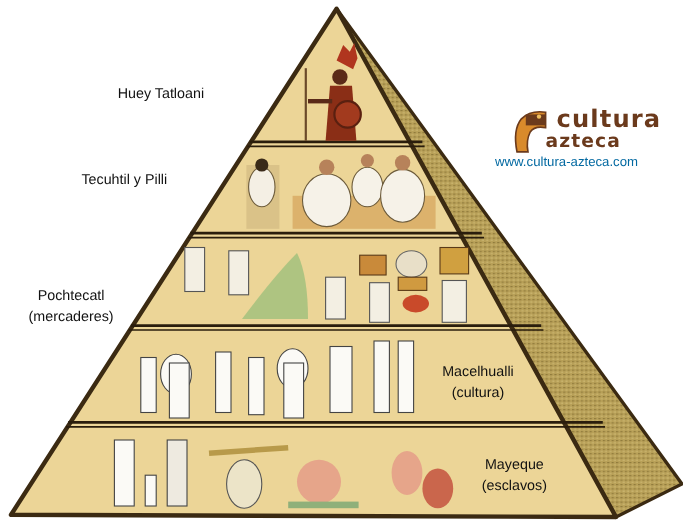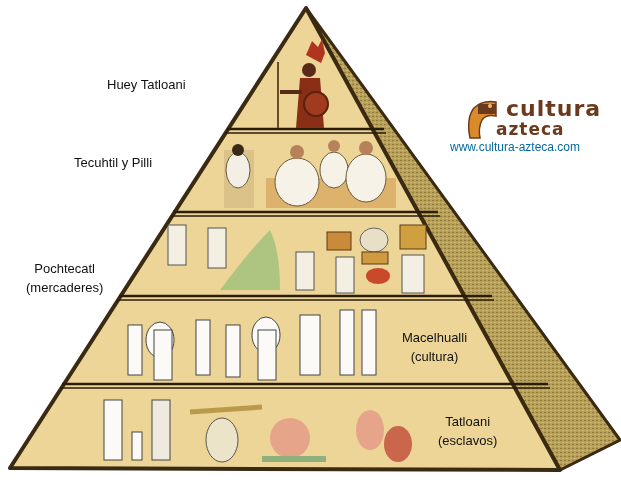--- a/index.html
+++ b/index.html
@@ -111,21 +111,21 @@
   <div>Pochtecatl</div>
   <div>(mercaderes)</div>
 </div>
 
 <div class="lbl" style="left:402px; top:328px;">
   <div>Macelhualli</div>
   <div>(cultura)</div>
 </div>
 
 <div class="lbl" style="left:438px; top:412px;">
-  <div>Tatloani</div>
+  <div>Mayeque</div>
   <div>(esclavos)</div>
 </div>
 
 <div class="logo">
   <svg width="34" height="42" style="position:absolute; left:14px; top:2px;">
     <path d="M6 40 q-4 -20 4 -30 q8 -8 22 -6 l0 14 q-10 -2 -14 4 q-4 8 -2 18 z" fill="#d98a2b" stroke="#6b3a1c" stroke-width="1.5"></path>
     <rect x="14" y="6" width="18" height="10" fill="#6b3a1c"></rect>
     <circle cx="26" cy="8" r="2" fill="#f0c060"></circle>
   </svg>
   <div class="logo-word" style="left:56px; top:2px;">cultura</div>

